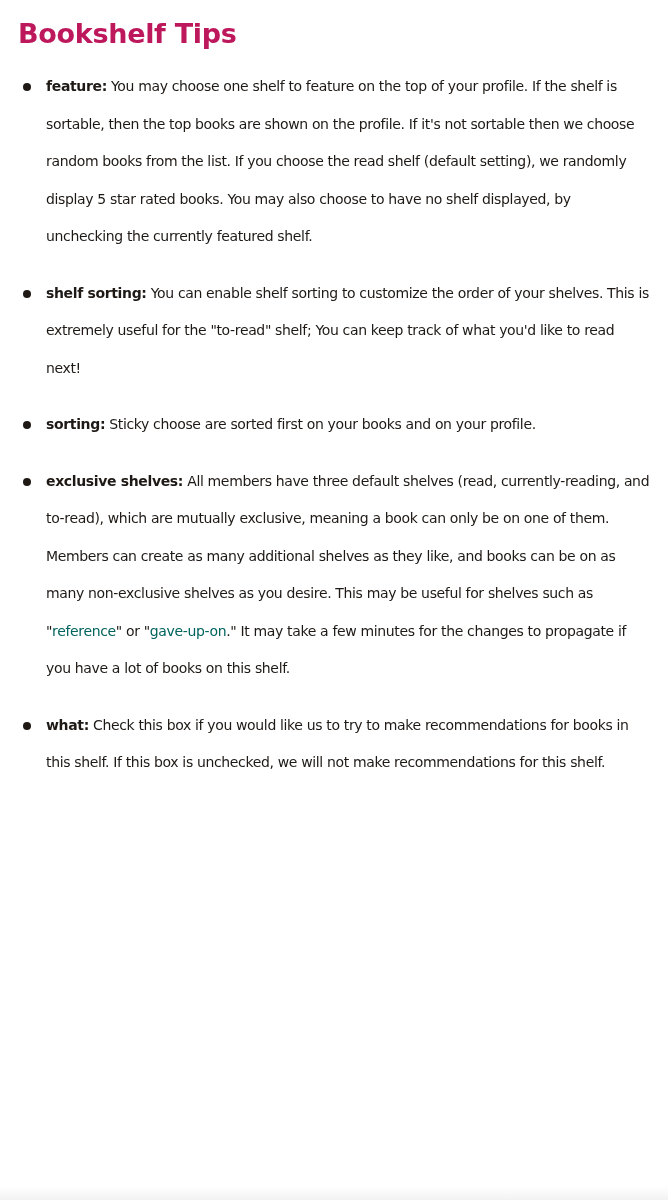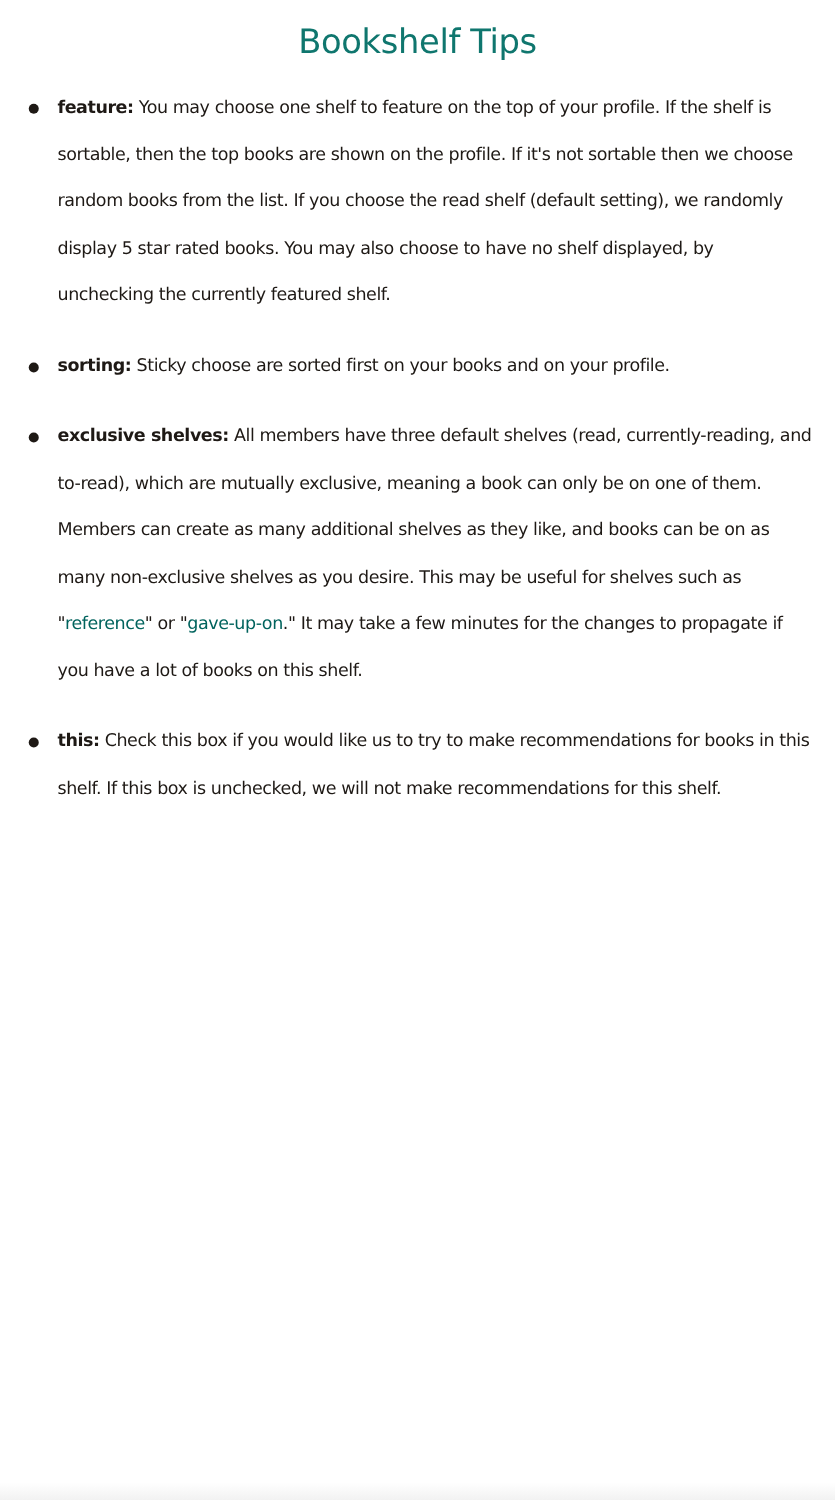--- a/index.html
+++ b/index.html
@@ -13,26 +13,25 @@
       overflow: hidden;
       position: relative;
       font-family: "DejaVu Sans", "Liberation Sans", sans-serif;
       color: #1e1915;
     }
     .wrap {
       padding: 14px 18px 0 18px;
     }
     h2.title {
       margin: 0 0 14px 0;
-      font-weight: 400;
+      font-weight: 700;
       font-size: 27px;
       line-height: 40px;
       letter-spacing: -0.3px;
-      color: #0f766e;
-      text-align: center;
+      color: #be185d;
     }
     ul.tips {
       list-style: none;
       margin: 0;
       padding: 0;
     }
     ul.tips li {
       position: relative;
       padding-left: 28px;
       font-size: 14px;
@@ -73,31 +72,35 @@
 
 <div class="wrap">
   <h2 class="title">Bookshelf Tips</h2>
 
   <ul class="tips">
     <li>
       <span class="bullet"></span>
       <b>feature:</b><span> You may choose one shelf to feature on the top of your profile. If the shelf is sortable, then the top books are shown on the profile. If it's not sortable then we choose random books from the list. If you choose the read shelf (default setting), we randomly display 5 star rated books. You may also choose to have no shelf displayed, by unchecking the currently featured shelf.</span>
     </li>
 
+    <li>
+      <span class="bullet"></span>
+      <b>shelf sorting:</b><span> You can enable shelf sorting to customize the order of your shelves. This is extremely useful for the "to-read" shelf; You can keep track of what you'd like to read next!</span>
+    </li>
 
     <li>
       <span class="bullet"></span>
       <b>sorting:</b><span> Sticky choose are sorted first on your books and on your profile.</span>
     </li>
 
     <li>
       <span class="bullet"></span>
       <b>exclusive shelves:</b><span> All members have three default shelves (read, currently-reading, and to-read), which are mutually exclusive, meaning a book can only be on one of them. Members can create as many additional shelves as they like, and books can be on as many non-exclusive shelves as you desire. This may be useful for shelves such as "</span><a class="shelf-link" href="#">reference</a><span>" or "</span><a class="shelf-link" href="#">gave-up-on</a><span>." It may take a few minutes for the changes to propagate if you have a lot of books on this shelf.</span>
     </li>
 
     <li>
       <span class="bullet"></span>
-      <b>this:</b><span> Check this box if you would like us to try to make recommendations for books in this shelf. If this box is unchecked, we will not make recommendations for this shelf.</span>
+      <b>what:</b><span> Check this box if you would like us to try to make recommendations for books in this shelf. If this box is unchecked, we will not make recommendations for this shelf.</span>
     </li>
   </ul>
 </div>
 
 <div class="bottom-fade"></div>
 
 </body></html>

